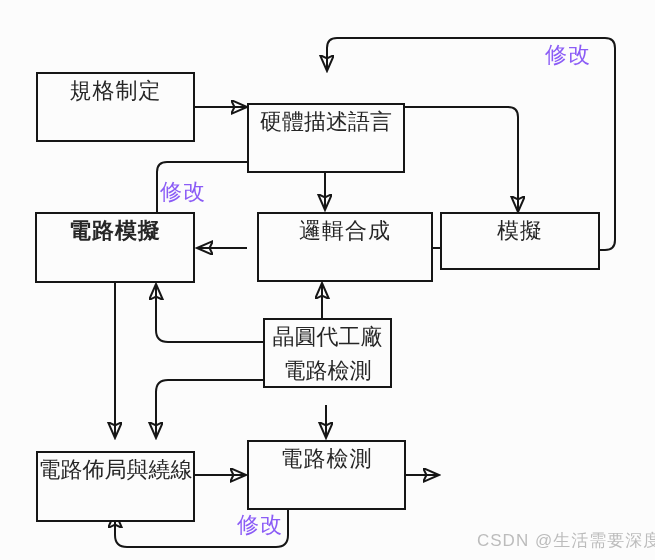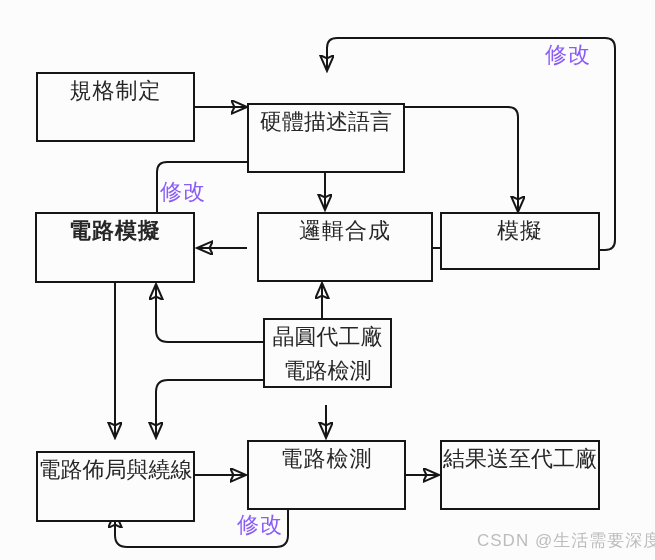--- a/index.html
+++ b/index.html
@@ -106,23 +106,20 @@
   </div>
 
   <div class="node" style="left:36px;top:440px;width:159px;height:71px;letter-spacing:0;margin-top:11px;">
     <span>電路佈局與繞線</span>
   </div>
 
   <div class="node" style="left:247px;top:440px;width:159px;height:70px;">
     <span>電路檢測</span>
   </div>
 
-  <div class="node" style="left:440px;top:440px;width:160px;height:70px;letter-spacing:0;">
-    <span>結果送至代工廠</span>
-  </div>
 
   <div class="edge-label" style="left:545px;top:40px;">修改</div>
 
   <div class="edge-label" style="left:160px;top:177px;">修改</div>
 
   <div class="edge-label" style="left:237px;top:510px;">修改</div>
 
   <div class="watermark">CSDN @生活需要深度</div>
 
 </div>

